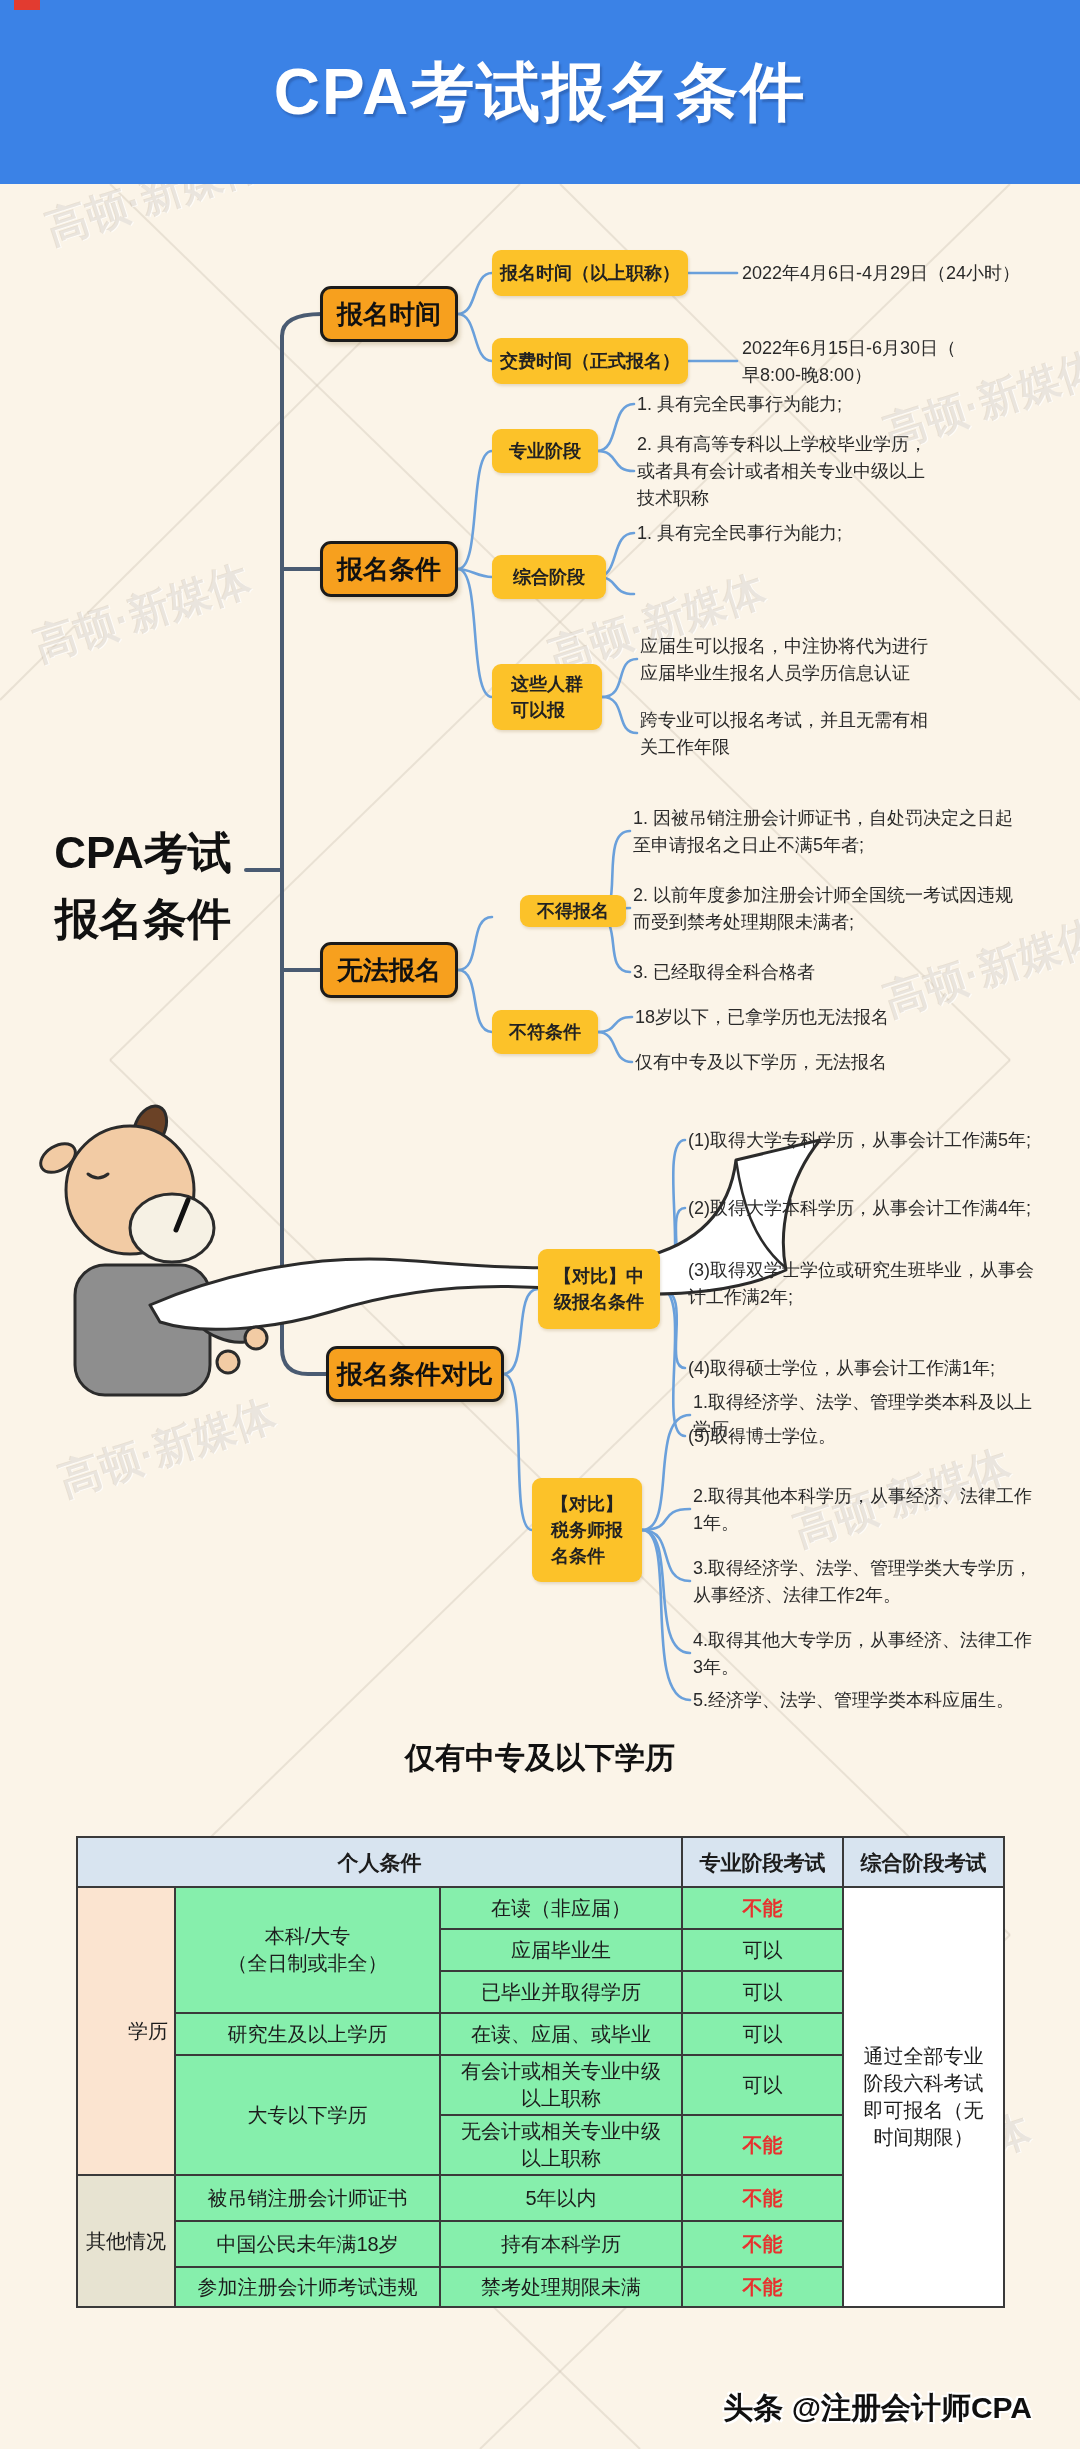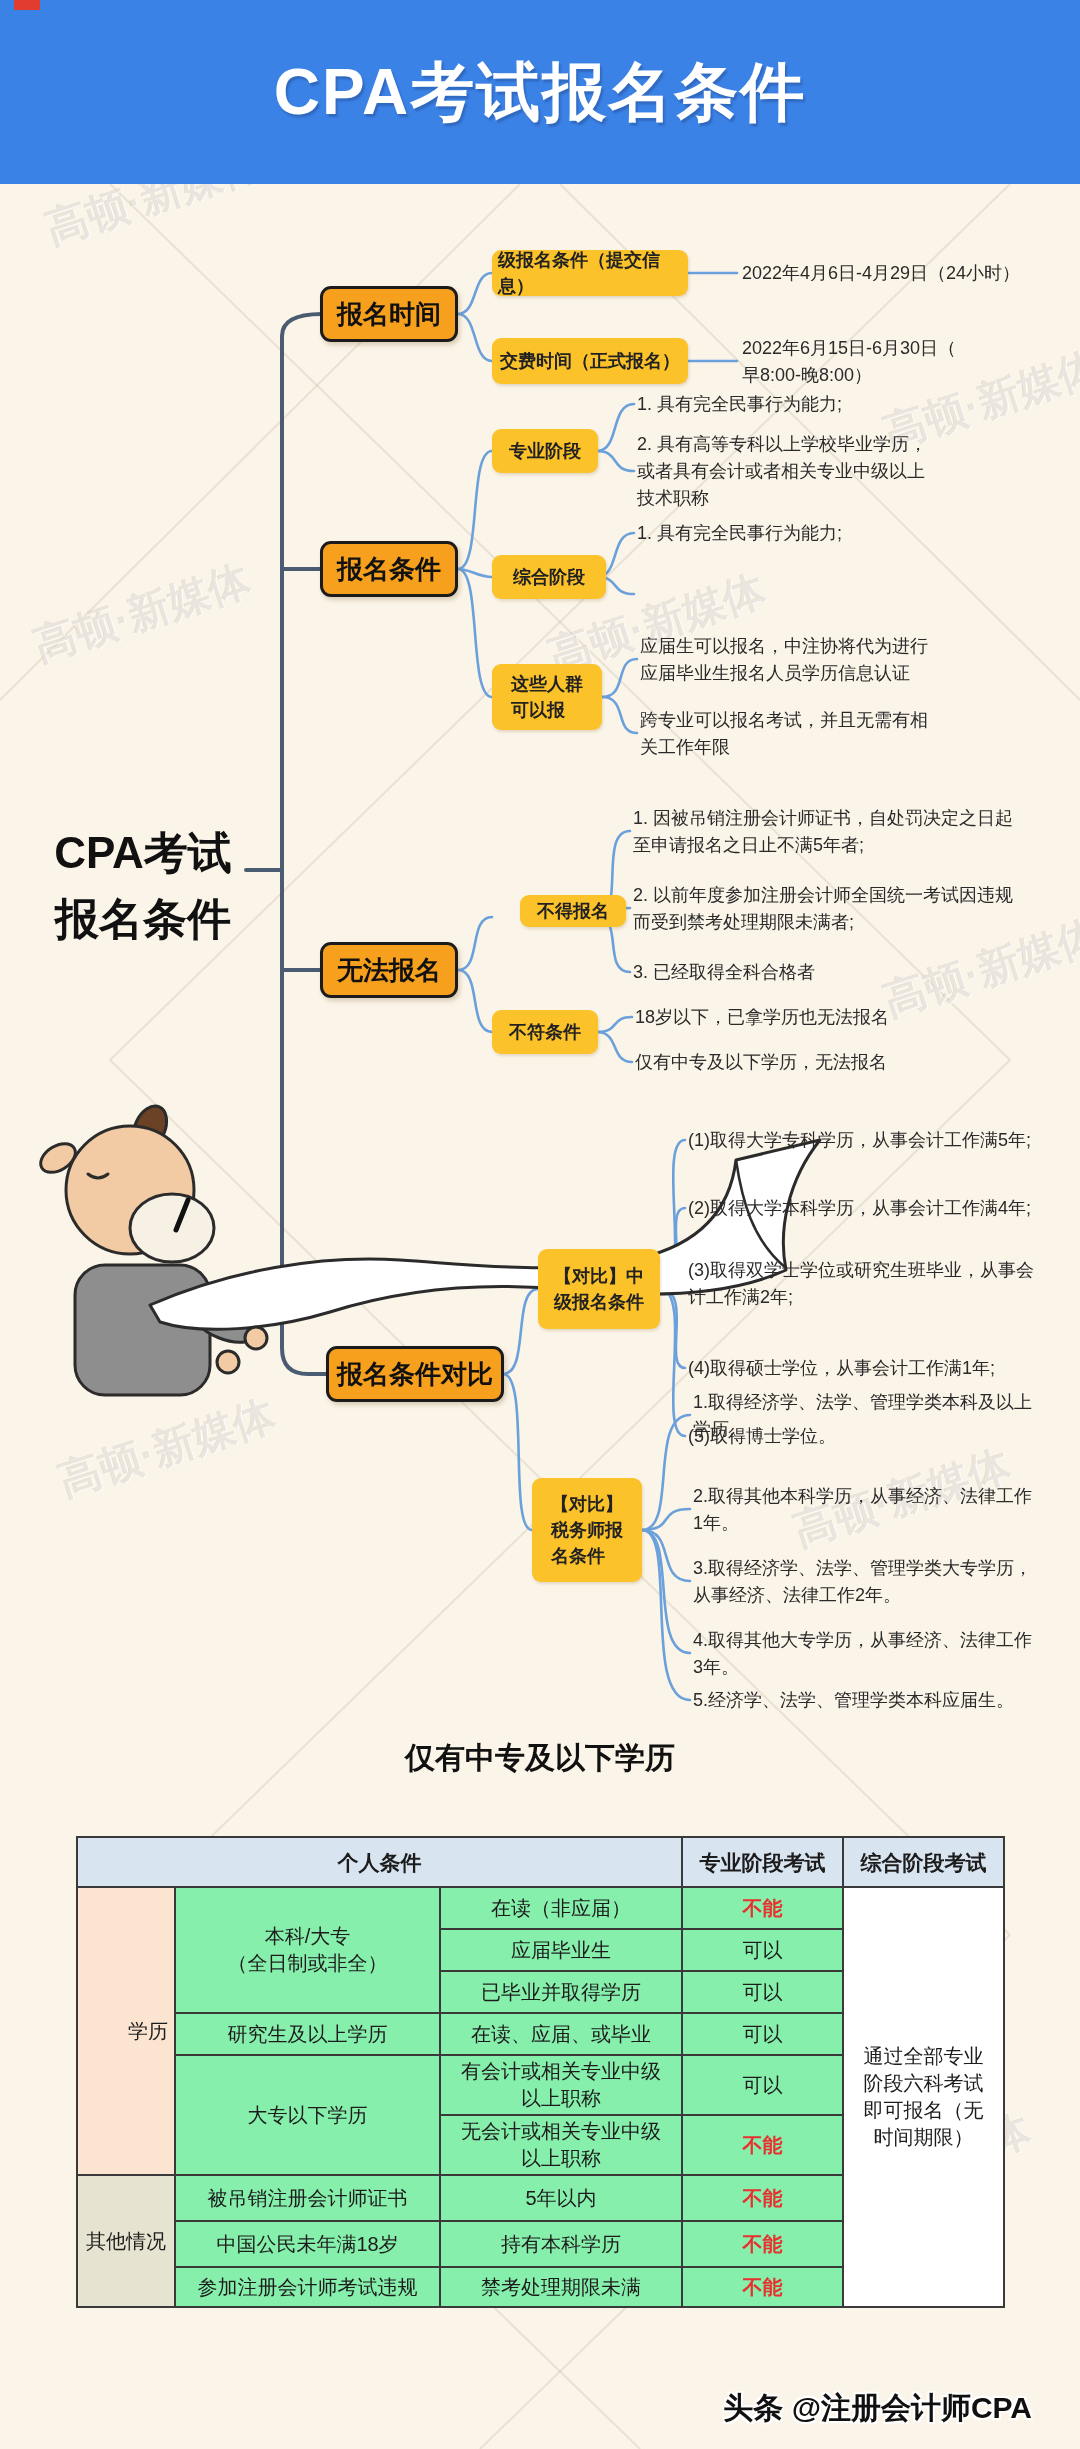--- a/index.html
+++ b/index.html
@@ -135,21 +135,21 @@
   </svg>
 
   <div class="center-title">CPA考试
 报名条件</div>
 
   <div class="node-l1" style="left:320px;top:286px;width:138px;height:56px;">报名时间</div>
   <div class="node-l1" style="left:320px;top:541px;width:138px;height:56px;">报名条件</div>
   <div class="node-l1" style="left:320px;top:942px;width:138px;height:56px;">无法报名</div>
   <div class="node-l1" style="left:326px;top:1346px;width:178px;height:56px;">报名条件对比</div>
 
-  <div class="node-l2" style="left:492px;top:250px;width:196px;height:46px;">级报名条件（提交信息）</div>
+  <div class="node-l2" style="left:492px;top:250px;width:196px;height:46px;">报名时间（以上职称）</div>
   <div class="node-l2" style="left:492px;top:338px;width:196px;height:46px;">交费时间（正式报名）</div>
   <div class="node-l2" style="left:492px;top:429px;width:106px;height:44px;">专业阶段</div>
   <div class="node-l2" style="left:492px;top:555px;width:114px;height:44px;text-align:center;">综合阶段</div>
   <div class="node-l2" style="left:492px;top:664px;width:110px;height:66px;">这些人群
 可以报</div>
   <div class="node-l2" style="left:492px;top:895px;width:106px;height:32px;margin-left:28px;">不得报名</div>
   <div class="node-l2" style="left:492px;top:1010px;width:106px;height:44px;">不符条件</div>
   <div class="node-l2" style="left:538px;top:1249px;width:122px;height:80px;">【对比】中
 级报名条件</div>
   <div class="node-l2" style="left:532px;top:1478px;width:110px;height:104px;">【对比】

